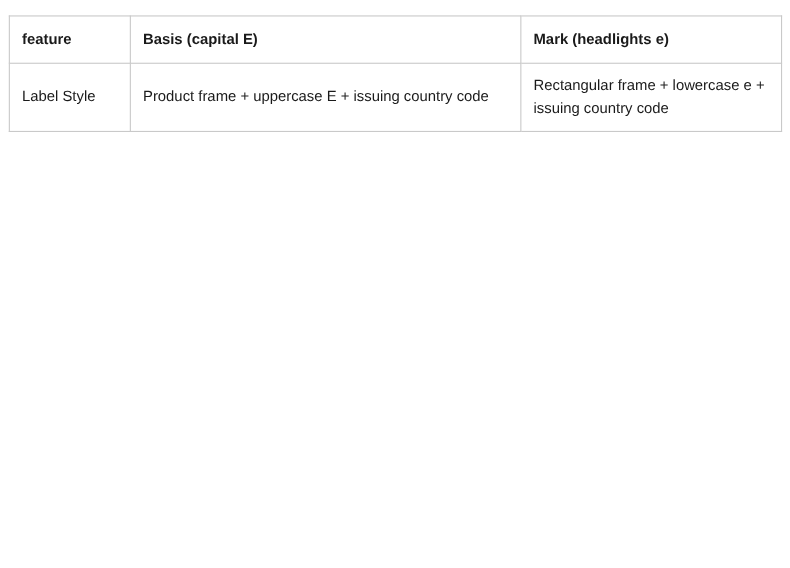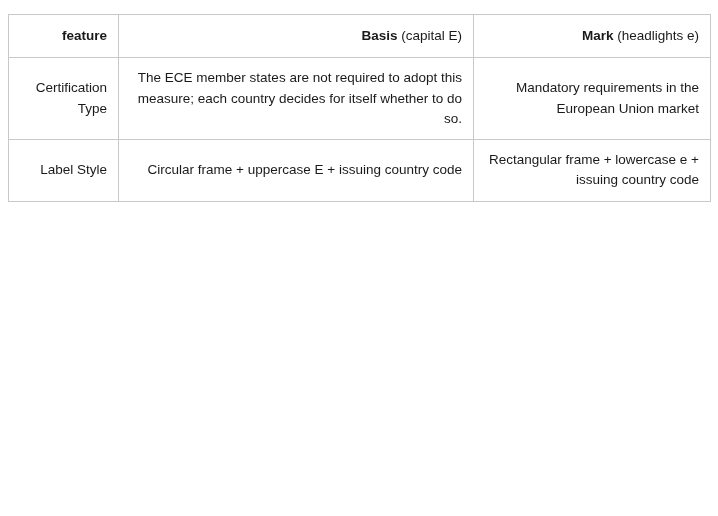--- a/index.html
+++ b/index.html
@@ -23,30 +23,30 @@
   #comparison-table col.c1 { width: 110px; }
   #comparison-table col.c2 { width: 355px; }
   #comparison-table col.c3 { width: 237px; }
   #comparison-table th,
   #comparison-table td {
     border: 1px solid #c9c9c9;
     vertical-align: middle;
     padding: 10px 11px;
     font-size: 13.5px;
     line-height: 1.5;
-    text-align: right;
+    text-align: left;
     font-weight: normal;
   }
   #comparison-table thead th {
     font-weight: bold;
     padding-top: 11px;
     padding-bottom: 11px;
   }
   .hdr-sub {
-    font-weight: normal;
+    font-weight: bold;
   }
   td.bold-cell {
     font-weight: bold;
   }
   tbody td:first-child {
     padding-right: 6px;
   }
 </style>
 </head>
 <body>
@@ -67,23 +67,18 @@
         <span class="hdr-sub"> (capital E)</span>
       </th>
       <th>
         <span>Mark</span>
         <span class="hdr-sub"> (headlights e)</span>
       </th>
     </tr>
   </thead>
   <tbody>
     <tr>
-      <td>Certification Type</td>
-      <td>The ECE member states are not required to adopt this measure; each country decides for itself whether to do so.</td>
-      <td class="bold-cell">Mandatory requirements in the European Union market</td>
-    </tr>
-    <tr>
       <td>Label Style</td>
-      <td>Circular frame + uppercase E + issuing country code</td>
+      <td>Product frame + uppercase E + issuing country code</td>
       <td>Rectangular frame + lowercase e + issuing country code</td>
     </tr>
   </tbody>
 </table>
 
 </body></html>

